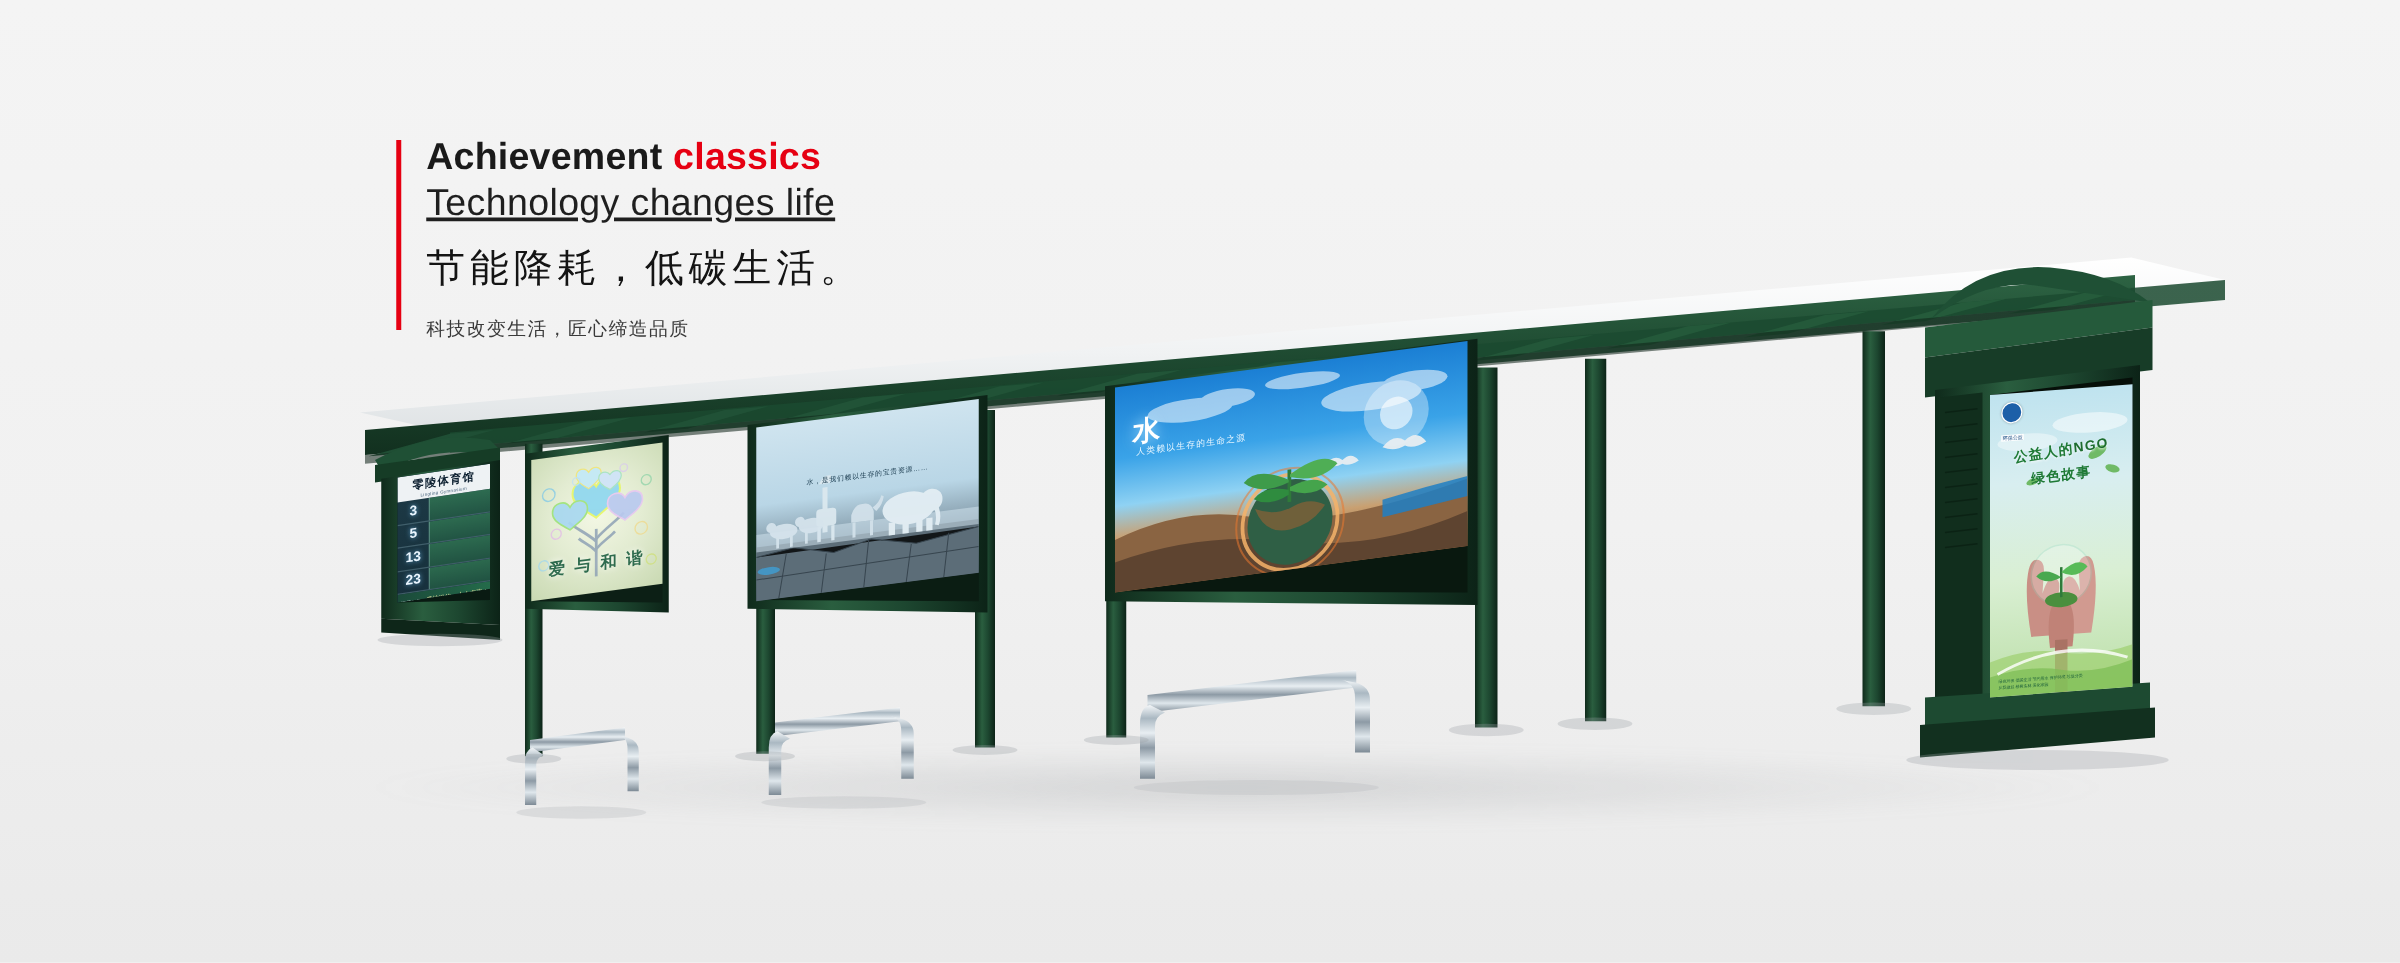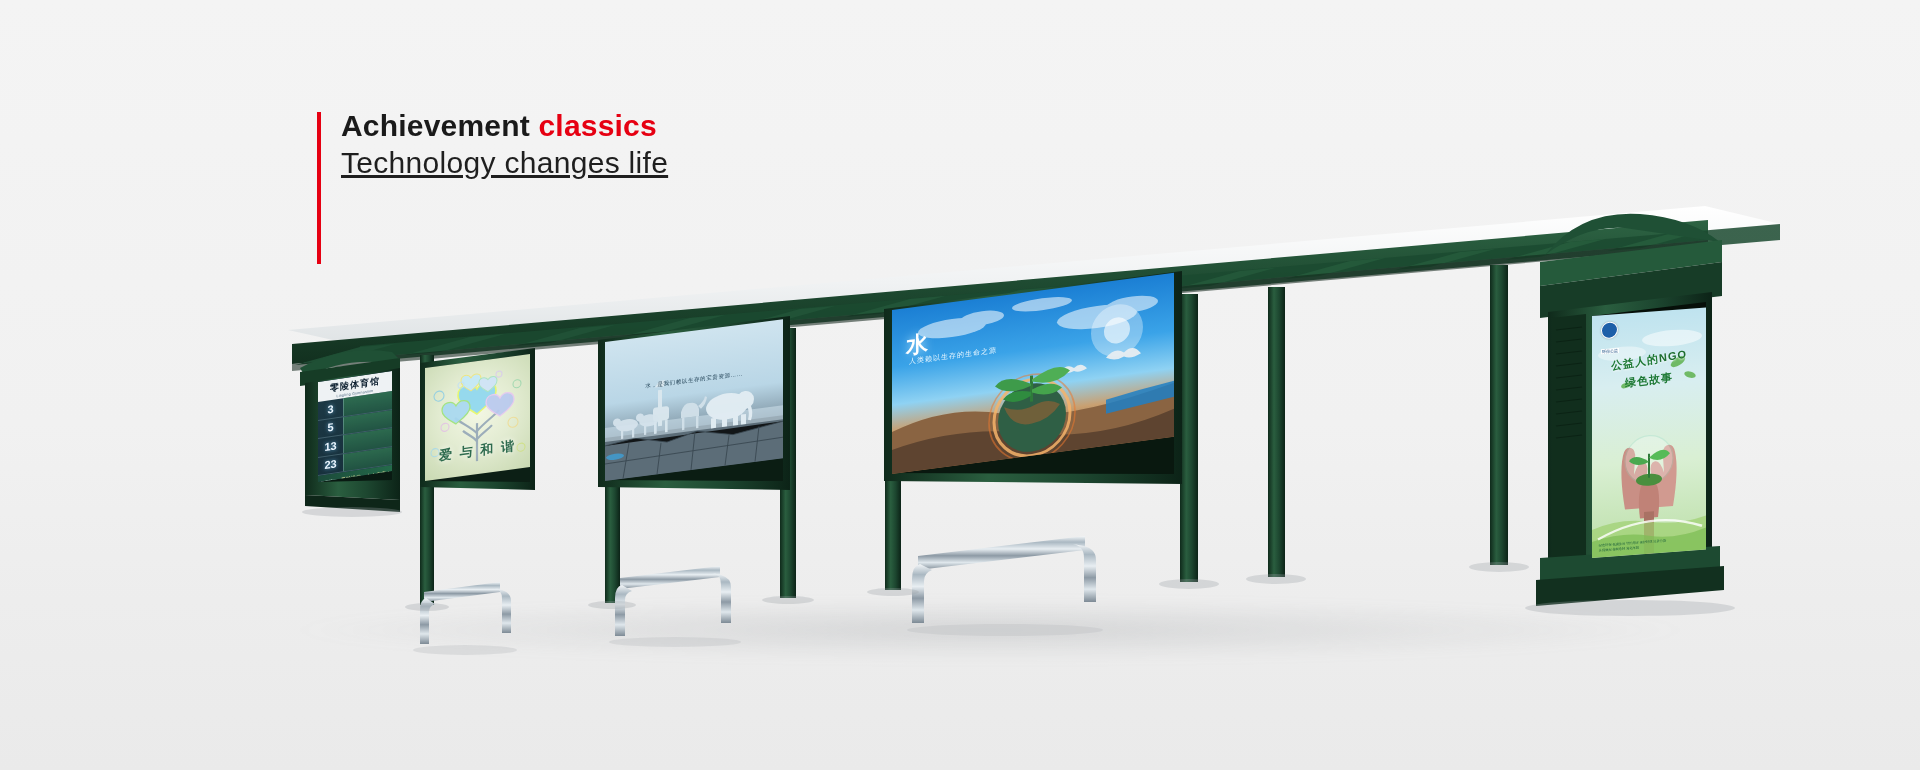--- a/index.html
+++ b/index.html
@@ -87,20 +87,22 @@
 </style>
 </head>
 <body>
 
 <div id="stage">
 
   <div class="headline">
     <div class="redbar"></div>
     <div class="h-line1"><span>Achievement </span><span class="accent">classics</span></div>
     <div class="h-line2">Technology changes life</div>
+    <div class="h-cn">节能降耗，低碳生活。</div>
+    <div class="h-sub">科技改变生活，匠心缔造品质</div>
   </div>
 
   <div class="groundshadow"></div>
 
   <div id="shelter">
   <svg width="1920" height="770" viewBox="0 0 1920 770">
     <defs>
       <linearGradient id="gGreen" x1="0" y1="0" x2="0" y2="1">
         <stop offset="0%" stop-color="#2d6343"></stop>
         <stop offset="45%" stop-color="#1e4a31"></stop>

